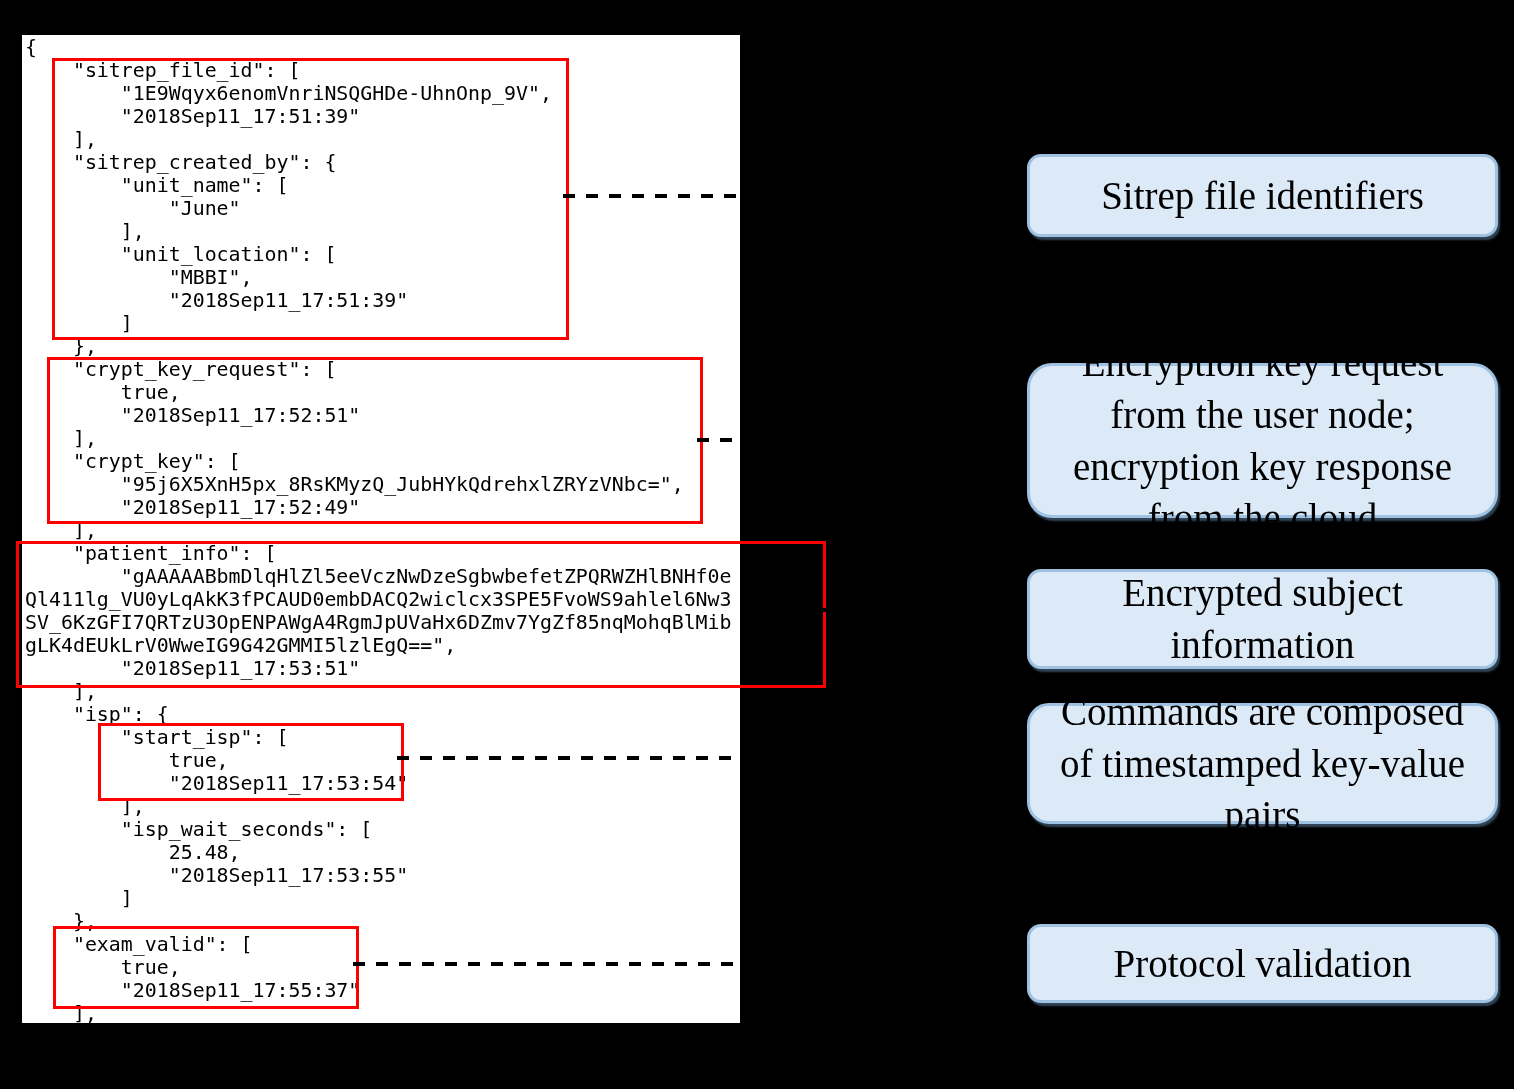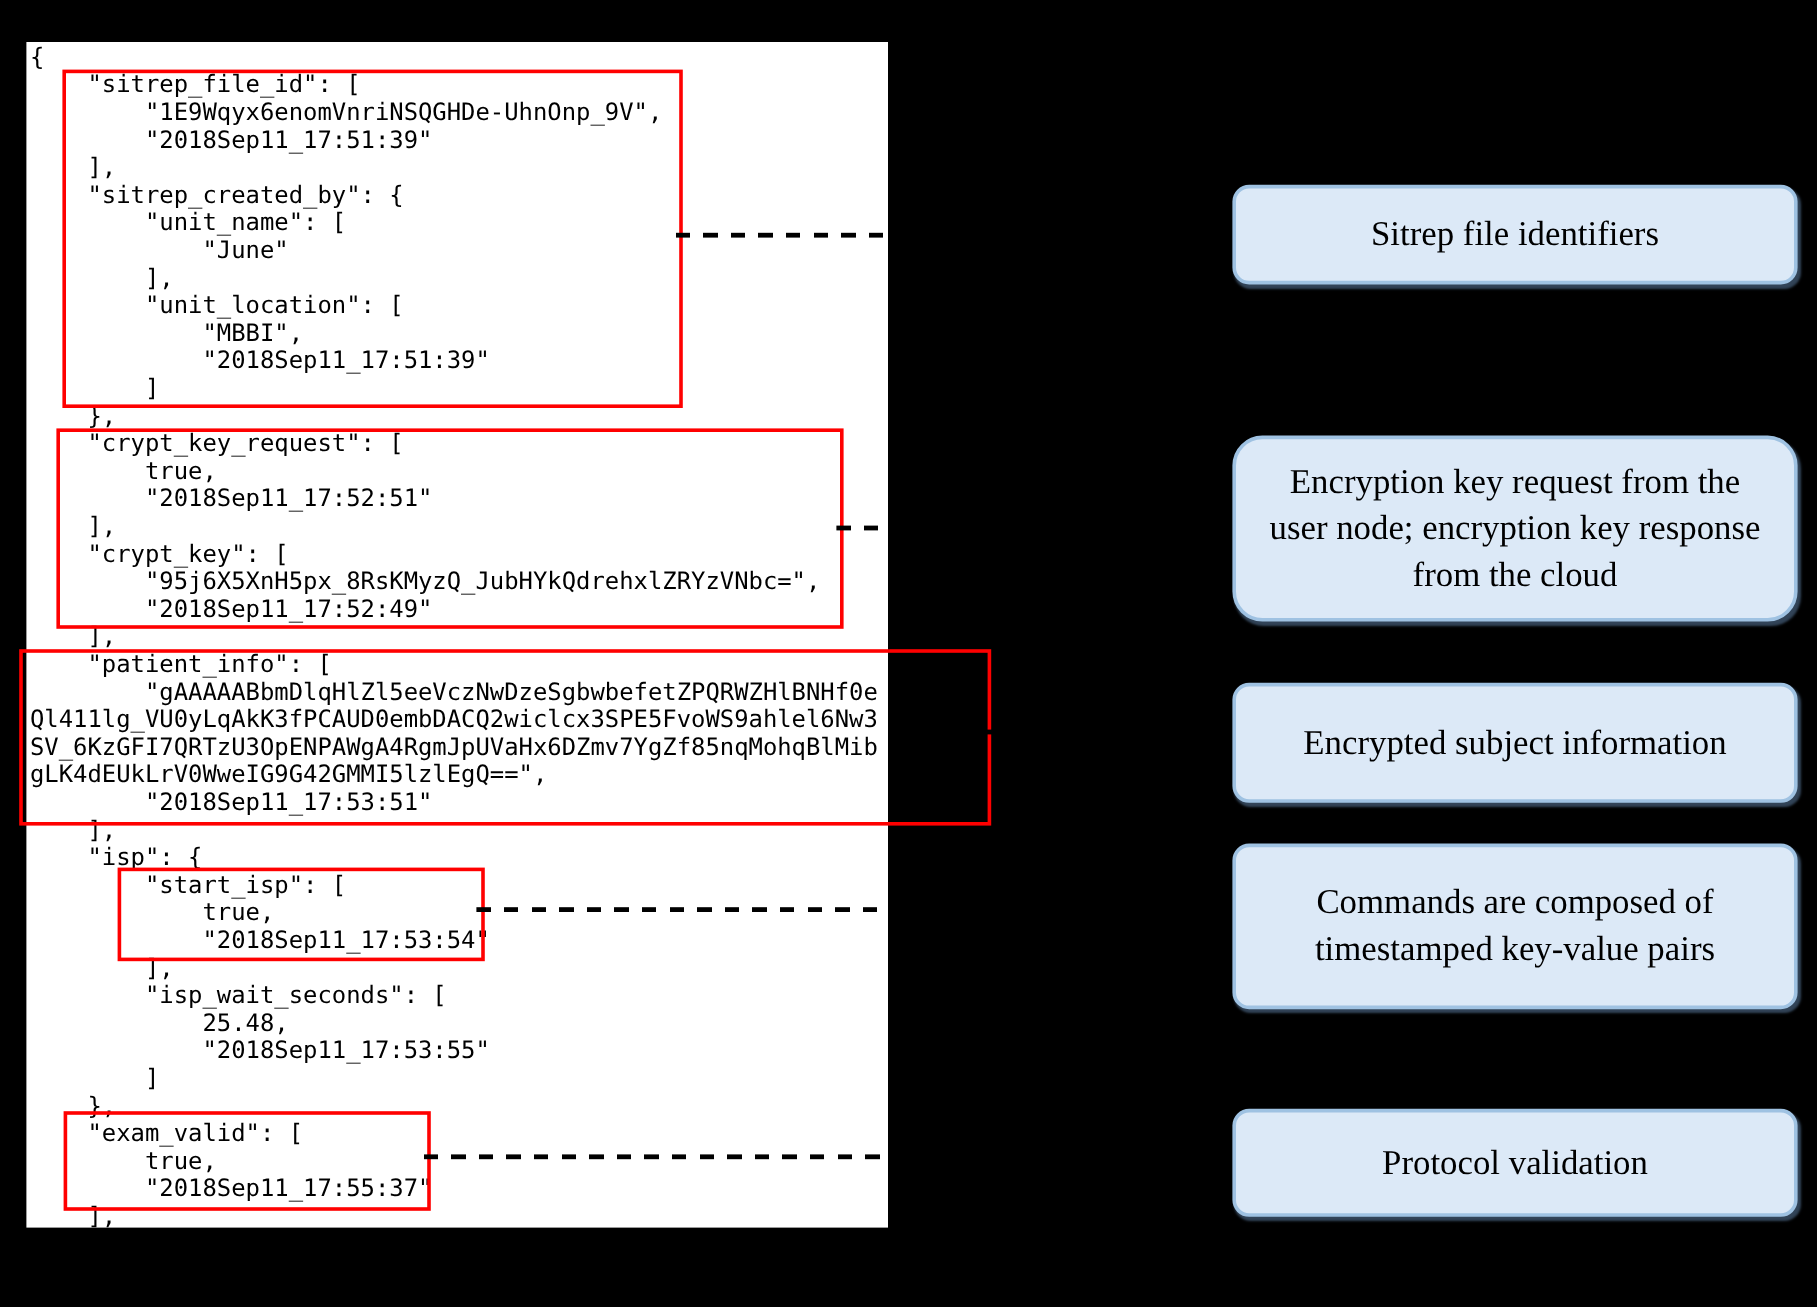--- a/index.html
+++ b/index.html
@@ -57,30 +57,30 @@
     box-sizing: border-box;
     background: #dce9f7;
     border: 3px solid #9fc2e2;
     border-radius: 14px;
     box-shadow: 2px 3px 2px rgba(110, 150, 195, 0.45);
     display: flex;
     align-items: center;
     justify-content: center;
     text-align: center;
     font-family: "Liberation Serif", "DejaVu Serif", serif;
-    font-size: 29px;
+    font-size: 39px;
     line-height: 1.33;
     color: #000;
     padding: 6px 20px;
   }
   .label-a { top: 154px; height: 83px;  }
   .label-b { top: 363px; height: 155px; border-radius: 25px; }
   .label-c { top: 569px; height: 100px;  }
-  .label-d { top: 703px; height: 138px; }
-  .label-e { top: 924px; height: 90px;  }
+  .label-d { top: 703px; height: 121px; border-radius: 22px; }
+  .label-e { top: 924px; height: 79px;  }
 </style>
 </head>
 <body>
 
 <div class="code-panel">
   <pre>{
     "sitrep_file_id": [
         "1E9Wqyx6enomVnriNSQGHDe-UhnOnp_9V",
         "2018Sep11_17:51:39"
     ],

